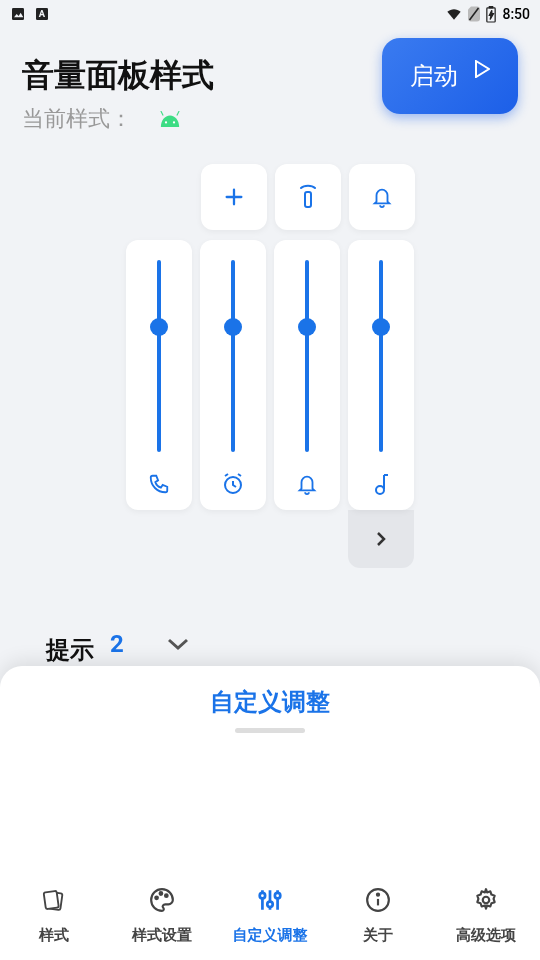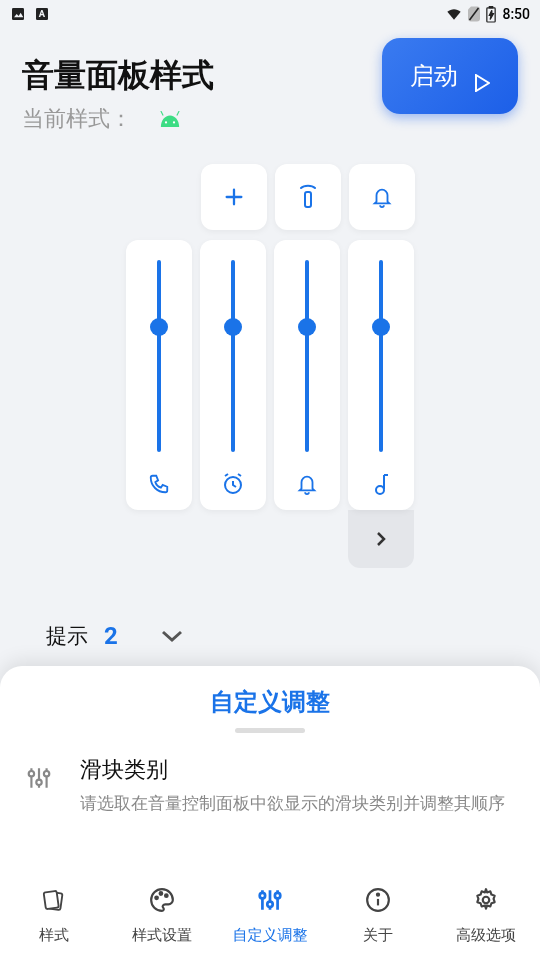--- a/index.html
+++ b/index.html
@@ -22,21 +22,21 @@
     }
     .header-left { flex: 1; margin-top: 16px; }
     .title { font-size: 32px; font-weight: 700; color: #111; }
     .subtitle-row { display: flex; align-items: center; gap: 24px; margin-top: 6px; }
     .subtitle { font-size: 22px; color: #999; }
     .droid-icon { color: #3ddc84; font-size: 20px; }
     .start-btn {
       background: linear-gradient(135deg, #3a7bf0 0%, #1c5fe8 100%);
       color: #fff; border: none; border-radius: 18px;
       padding: 22px 28px; font-size: 24px; font-weight: 500;
-      display: flex; align-items: flex-end; gap: 16px;
+      display: flex; align-items: flex-start; gap: 16px;
       box-shadow: 0 4px 12px rgba(28,95,232,0.4);
     }
     .preview { display: flex; flex-direction: column; align-items: center; padding-top: 30px; }
     .top-icons { display: flex; gap: 8px; margin-bottom: 10px; margin-left: 75px; }
     .icon-card {
       width: 66px; height: 66px; background: #fff; border-radius: 12px;
       display: flex; align-items: center; justify-content: center;
       box-shadow: 0 2px 6px rgba(0,0,0,0.05);
     }
     .sliders { display: flex; gap: 8px; }
@@ -58,21 +58,21 @@
     .slider-bottom-icon { color: #1a73e8; height: 28px; display: flex; align-items: center; }
     .expand-card {
       width: 66px; height: 58px; background: #e4e6ea; border-radius: 0 0 12px 12px;
       display: flex; align-items: center; justify-content: center;
       margin-left: 222px;
     }
     .tip-row {
       display: flex; align-items: center; padding: 0 46px; margin-top: 54px;
       gap: 16px;
     }
-    .tip-label { font-size: 21px; font-weight: 400; color: #111; }
+    .tip-label { font-size: 24px; font-weight: 700; color: #111; margin-top: 12px; }
     .tip-text { font-size: 21px; color: #222; flex: 1; }
     .tip-count { font-size: 24px; font-weight: 700; color: #1a73e8; margin-right: 26px; }
     .tip-arrow { color: #555; }
     .sheet {
       position: absolute; left: 0; right: 0; top: 666px; bottom: 0;
       background: #fff; border-radius: 22px 22px 0 0;
       box-shadow: 0 -4px 20px rgba(0,0,0,0.1);
     }
     .sheet-title { text-align: center; font-size: 24px; font-weight: 600; color: #1a73e8; padding: 20px 0 10px; }
     .sheet-handle { width: 70px; height: 5px; background: #ddd; border-radius: 3px; margin: 0 auto; }
@@ -80,21 +80,21 @@
     .setting-icon { color: #888; margin-top: 10px; width: 30px; display:flex; justify-content:center;}
     .setting-text { flex: 1; }
     .setting-title { font-size: 22px; color: #111; margin-bottom: 6px; }
     .setting-desc { font-size: 17px; color: #888; line-height: 1.5; }
     .bottom-nav {
       position: absolute; left: 0; right: 0; bottom: 0; height: 90px;
       display: flex; background: #fff;
     }
     .nav-item {
       flex: 1; display: flex; flex-direction: column; align-items: center;
-      justify-content: center; gap: 12px; font-size: 15px; color: #444;
+      justify-content: center; gap: 12px; font-size: 15px; color: #444; font-weight: bold;
     }
     .nav-item.active { color: #1a73e8; }
     .nav-icon { height: 28px; display:flex; align-items:center; }
     svg { display: block; }
   </style>
 </head>
 <body>
 
 <div class="status-bar">
   <div class="status-left">
@@ -241,36 +241,20 @@
   <span class="tip-arrow">
     <svg width="24" height="14" viewBox="0 0 24 14" fill="none" stroke="#555" stroke-width="3">
         <polyline points="3,3 12,11 21,3"></polyline>
       </svg>
   </span>
 </div>
 
 <div class="sheet">
   <div class="sheet-title">自定义调整</div>
   <div class="sheet-handle"></div>
-  <div class="setting-row">
-    <div class="setting-icon">
-      <svg width="26" height="26" viewBox="0 0 24 24" fill="none" stroke="#888" stroke-width="2">
-          <line x1="5" y1="3" x2="5" y2="21"></line>
-          <circle cx="5" cy="8" r="2.5" fill="#fff"></circle>
-          <line x1="12" y1="3" x2="12" y2="21"></line>
-          <circle cx="12" cy="16" r="2.5" fill="#fff"></circle>
-          <line x1="19" y1="3" x2="19" y2="21"></line>
-          <circle cx="19" cy="8" r="2.5" fill="#fff"></circle>
-        </svg>
-    </div>
-    <div class="setting-text">
-      <div class="setting-title">滑块类别</div>
-      <div class="setting-desc">请选取在音量控制面板中欲显示的滑块类别并调整其顺序</div>
-    </div>
-  </div>
 
   <div class="bottom-nav">
     <div class="nav-item">
       <span class="nav-icon">
           <svg width="26" height="24" viewBox="0 0 28 24" fill="none" stroke="#444" stroke-width="2">
             <rect x="8" y="4" width="14" height="18" rx="2" transform="rotate(8 15 13)"></rect>
             <rect x="4" y="3" width="14" height="18" rx="2" transform="rotate(-8 11 12)" fill="#fff"></rect>
           </svg>
         </span>
       <span>样式</span>

